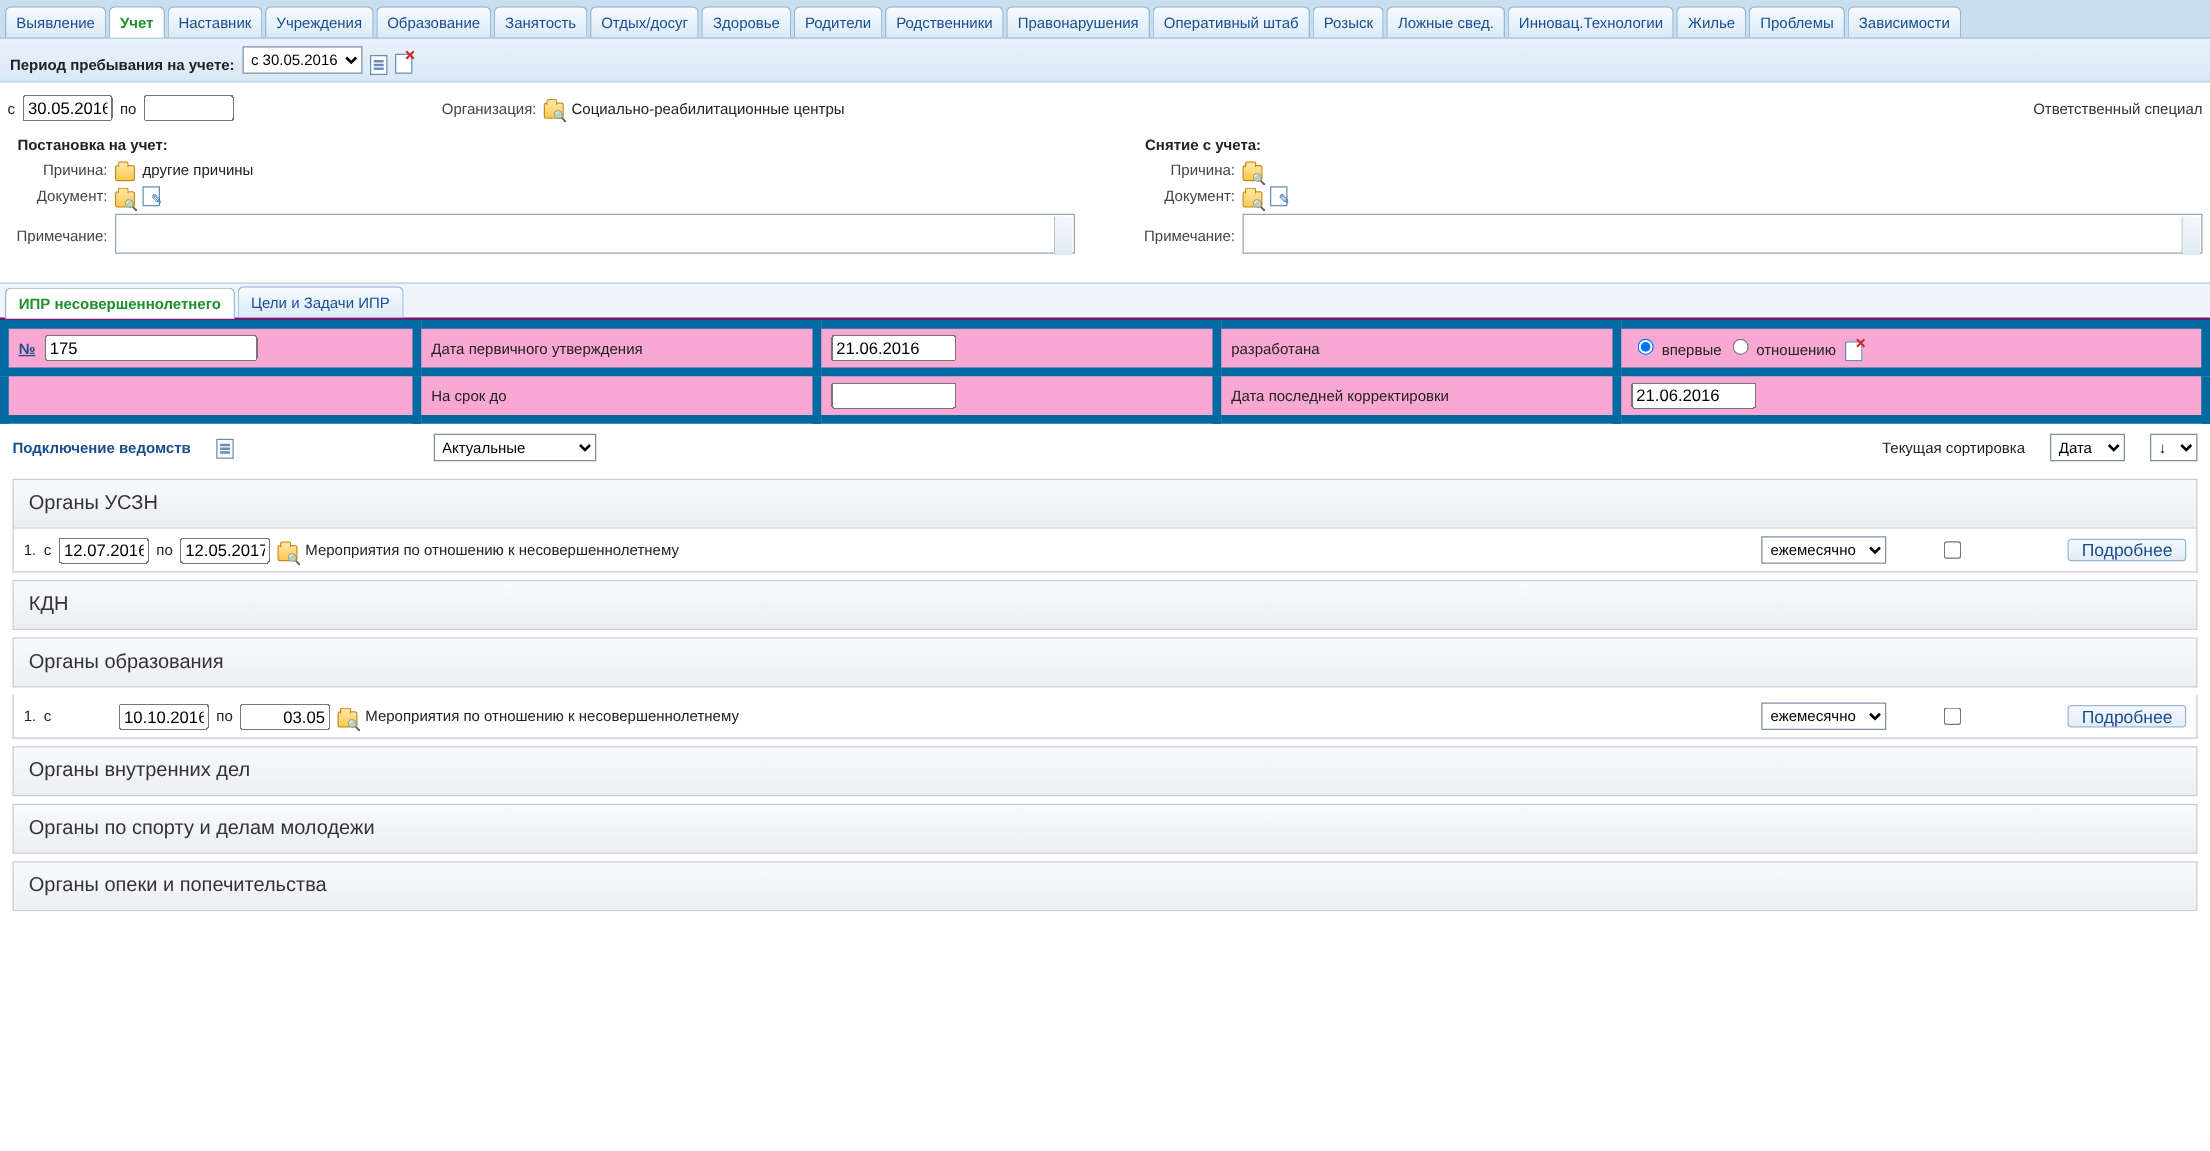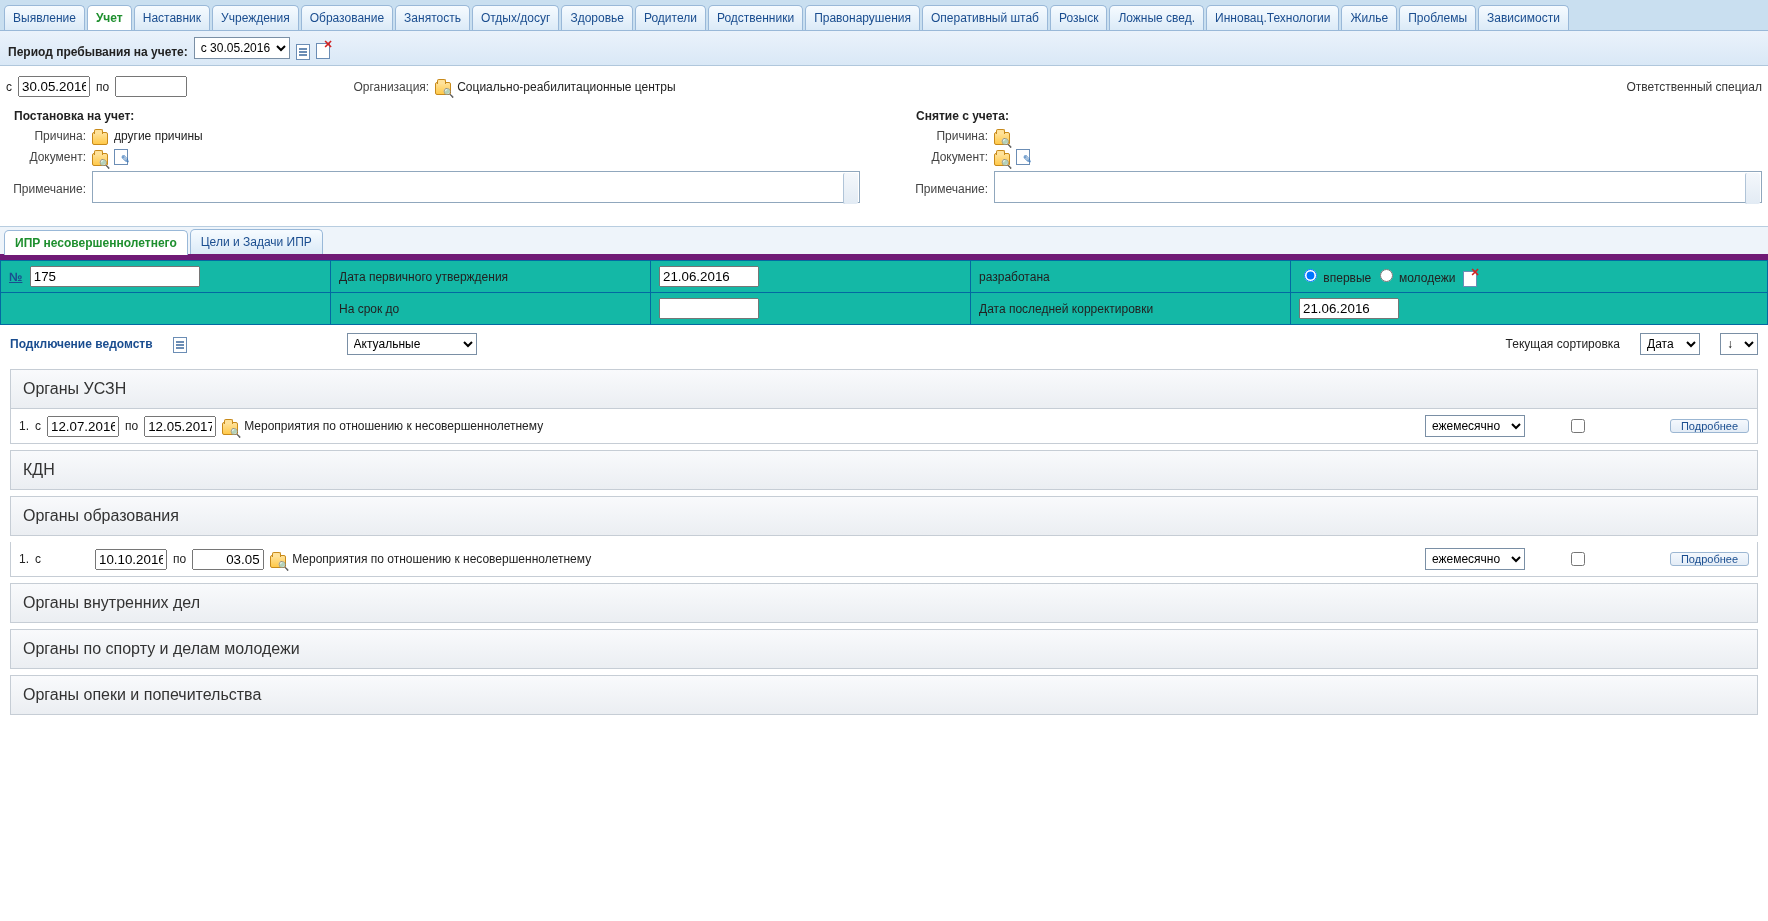--- a/index.html
+++ b/index.html
@@ -21,33 +21,33 @@
 .icon-docedit::after{content:"✎";color:#2e6fb5;position:absolute;bottom:-2px;right:-3px;font-size:11px}
 .form-area{padding:10px 6px 14px 6px}
 .form-row{display:flex;align-items:center;gap:6px;margin-bottom:6px}
 .lbl{color:#444;text-align:right;min-width:80px}
 .cols{display:flex;gap:48px}
 .col{flex:1}
 .section-head{font-weight:bold;margin:6px 0 6px 8px}
 textarea.note{width:100%;height:32px;resize:none;border:1px solid #90a7bd;font-family:inherit;font-size:12px;padding:3px}
 .note-wrap{position:relative;flex:1}
 .note-wrap::after{content:"";position:absolute;right:2px;top:2px;bottom:2px;width:14px;background:linear-gradient(#f4f7fb,#e2ebf4);border-left:1px solid #b0c4d8;border-radius:2px}
-.subtabs{display:flex;padding:2px 4px 0 4px;background:#eef4fa;border-top:1px solid #b8cde0;border-bottom:6px solid #701a75}
+.subtabs{display:flex;padding:2px 4px 0 4px;background:#eef4fa;border-top:1px solid #b8cde0;border-bottom:2px solid #701a75}
 .subtab{background:linear-gradient(#f6fbff,#dbeaf7);border:1px solid #99b8d8;border-bottom:none;border-radius:5px 5px 0 0;padding:5px 10px;margin-right:2px;color:#1a4d8f;cursor:pointer}
 .subtab.active{background:#fff;color:#1e8f2e;font-weight:bold;position:relative;top:1px}
 table.grid{width:100%;border-collapse:collapse}
-table.grid td{border:1px solid #0369a1;background:#14b8a6;padding:5px 8px;vertical-align:middle}
+table.grid td{border:7px solid #0369a1;background:#f9a8d4;padding:5px 8px;vertical-align:middle}
 a.nlink{color:#1a4d8f;text-decoration:underline;font-weight:bold}
 .ved-bar{display:flex;align-items:center;padding:8px 10px;gap:20px}
 .ved-title{color:#1a4d8f;font-weight:bold}
 .agency{margin:6px 10px 0 10px}
 .agency-head{background:linear-gradient(#f9fafc,#ebeef2);border:1px solid #c6cdd5;padding:10px 12px;font-size:16px;color:#333}
 .agency-row{display:flex;align-items:center;gap:6px;border:1px solid #c6cdd5;border-top:none;padding:6px 8px;background:#fff}
 .spacer{flex:1}
-button.detail{background:linear-gradient(#f4f8fd,#e3ecf6);border:1px solid #9bb6d2;color:#1a4d8f;padding:0 10px;border-radius:3px;cursor:pointer;font-size:11px}
+button.detail{background:linear-gradient(#f4f8fd,#e3ecf6);border:1px solid #9bb6d2;color:#1a4d8f;padding:0 10px;border-radius:3px;cursor:pointer;font-size:14px}
 input[type=checkbox]{width:14px;height:14px}
 .right-info{margin-left:auto;color:#333}
 </style>
 </head>
 <body>
 
 <div class="tabs" id="main-tabs">
     <div class="tab">Выявление</div>
     <div class="tab active">Учет</div>
     <div class="tab">Наставник</div>
@@ -135,21 +135,21 @@
       <tr>
     <td style="width:330px">
       <a class="nlink" href="#">№</a>
       <input class="fld" style="width: 170px; margin-left: 4px;" value="175">
     </td>
     <td style="width:320px">Дата первичного утверждения</td>
     <td style="width:320px"><input class="fld" style="width: 100px;" value="21.06.2016"></td>
     <td style="width:320px">разработана</td>
     <td>
       <label><input type="radio" name="dev" checked="" style=""> <span>впервые</span></label>
-      <label><input type="radio" name="dev" style=""> <span>молодежи</span></label>
+      <label><input type="radio" name="dev" style=""> <span>отношению</span></label>
       <span class="icon icon-docx" style="margin-left:4px"></span>
     </td>
   </tr>
   <tr>
     <td></td>
     <td>На срок до</td>
     <td><input class="fld" style="width: 100px;" value=""></td>
     <td>Дата последней корректировки</td>
     <td><input class="fld" style="width: 100px;" value="21.06.2016"></td>
   </tr>

